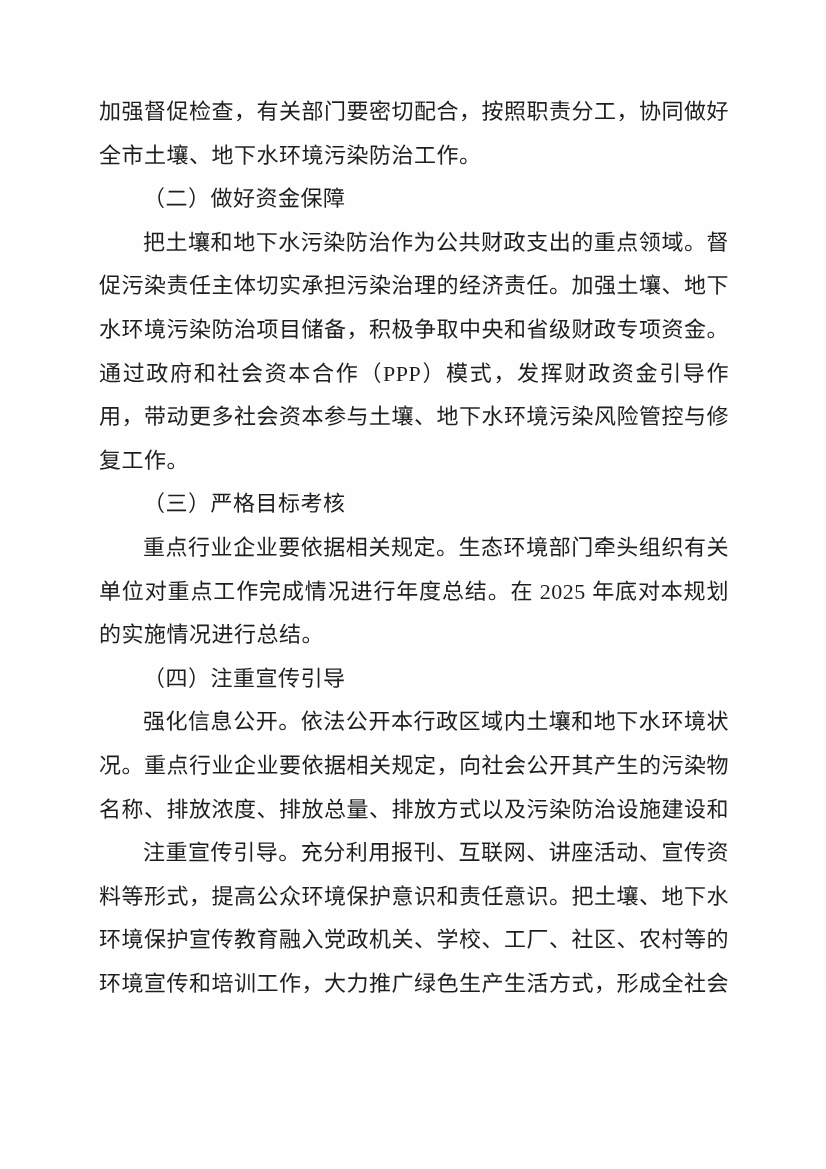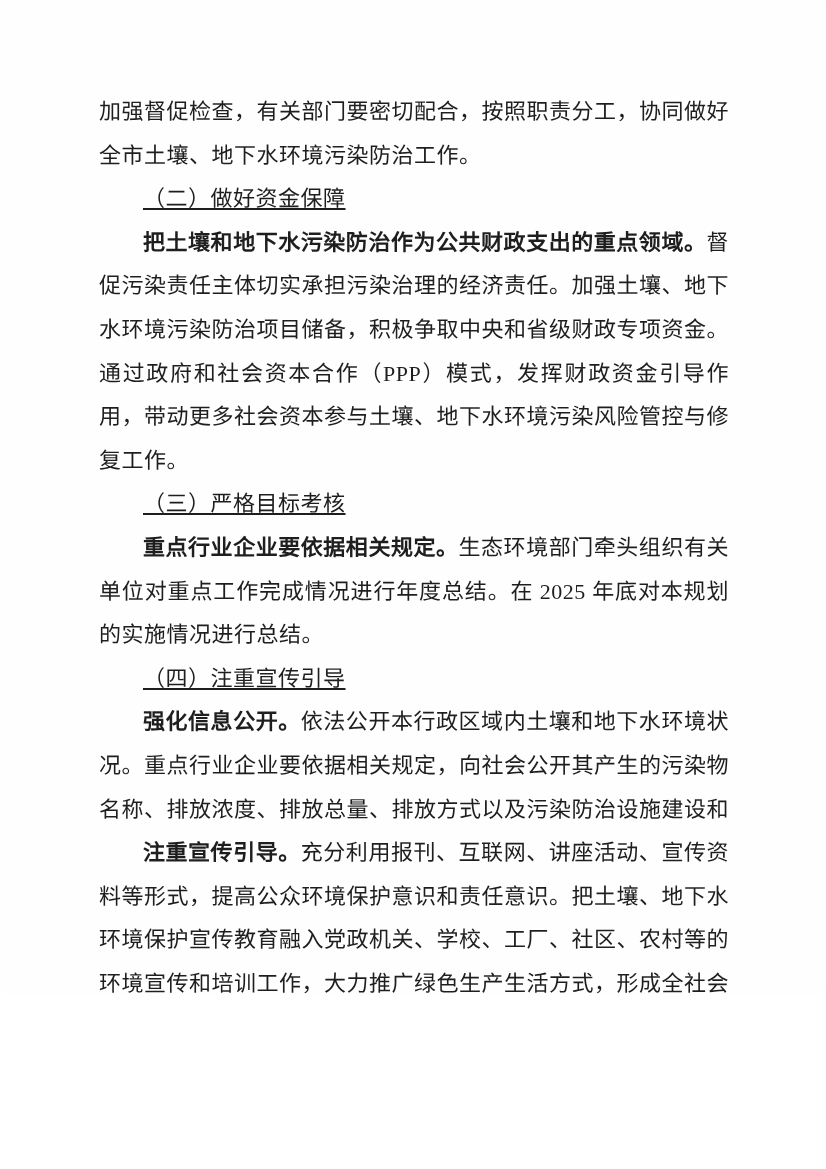--- a/index.html
+++ b/index.html
@@ -37,24 +37,23 @@
   .para {
     text-indent: 2em;
   }
   .para-carryover {
     text-indent: 0;
   }
   .section-heading {
     text-indent: 2em;
     font-weight: bold;
     text-align: left;
-    text-decoration: underline;
   }
   .lead {
-    font-weight: bold;
+    font-weight: normal;
   }
   .page-footer {
     position: absolute;
     left: 0;
     top: 1070px;
     width: 100%;
     text-align: center;
     font-size: 12px;
     line-height: 20px;
     color: #8b5cf6;

